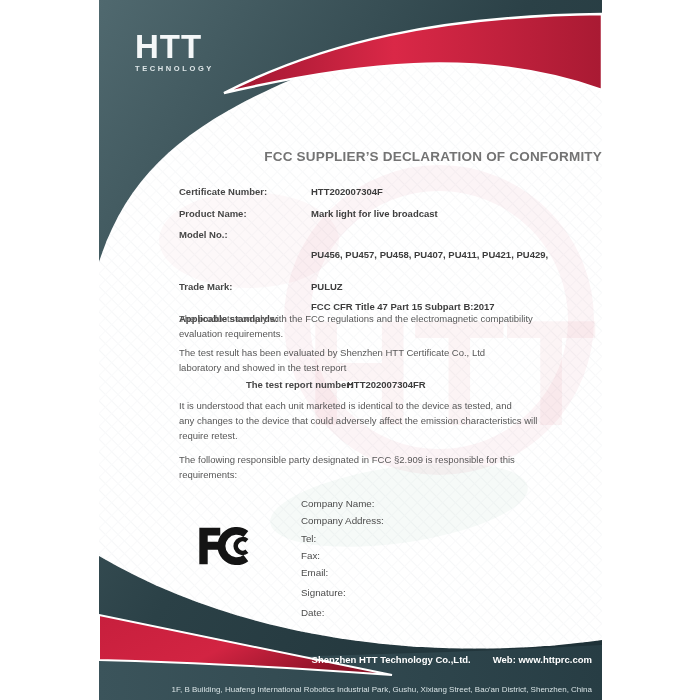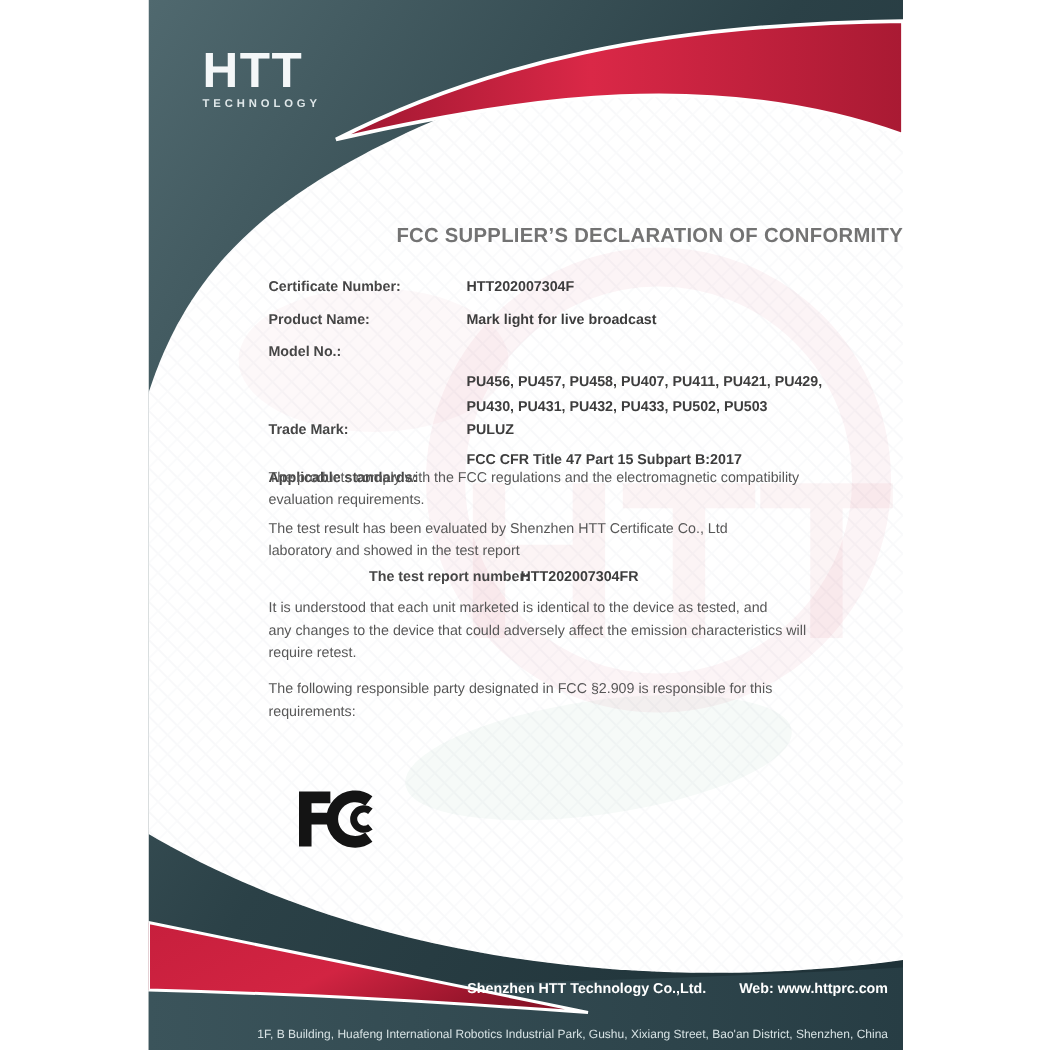--- a/index.html
+++ b/index.html
@@ -98,21 +98,20 @@
     <div class="abs cert-title">FCC SUPPLIER’S DECLARATION OF CONFORMITY</div>
 
     <div class="abs lbl col-label" style="top:186px">Certificate Number:</div>
     <div class="abs val col-value" style="top:186px">HTT202007304F</div>
 
     <div class="abs lbl col-label" style="top:208px">Product Name:</div>
     <div class="abs val col-value" style="top:208px">Mark light for live broadcast</div>
 
     <div class="abs lbl col-label" style="top:229px">Model No.:</div>
     <div class="abs val col-value" style="top:249px">PU456, PU457, PU458, PU407, PU411, PU421, PU429,</div>
-    <div class="abs val col-value" style="top:266px">PU430, PU431, PU432, PU433, PU502, PU503</div>
 
     <div class="abs lbl col-label" style="top:281px">Trade Mark:</div>
     <div class="abs val col-value" style="top:281px">PULUZ</div>
 
     <div class="abs lbl col-label" style="top:313px">Applicable standards:</div>
     <div class="abs val col-value" style="top:301px">FCC CFR Title 47 Part 15 Subpart B:2017</div>
 
     <div class="abs body-line col-label" style="top:313px">The products comply with the FCC regulations and the electromagnetic compatibility</div>
     <div class="abs body-line col-label" style="top:328px">evaluation requirements.</div>
 
@@ -130,20 +129,29 @@
     <div class="abs body-line col-label" style="top:469px">requirements:</div>
 
     <div class="abs fcc-box">
       <svg viewBox="0 0 130 100" width="68" height="55" aria-hidden="true">
         <path d="M14,16 h40 v15 h-24 v12 h21 v15 h-21 v28 h-16 z" fill="#141414"></path>
         <path d="M 103,28 A 29,29 0 1 0 103,74" fill="none" stroke="#141414" stroke-width="15"></path>
         <path d="M 105,41 A 13,13 0 1 0 105,61" fill="none" stroke="#141414" stroke-width="9"></path>
       </svg>
     </div>
 
+    <div class="abs contact-list">
+      <div class="contact-line">Company Name:</div>
+      <div class="contact-line">Company Address:</div>
+      <div class="contact-line">Tel:</div>
+      <div class="contact-line">Fax:</div>
+      <div class="contact-line">Email:</div>
+      <div class="contact-line gap">Signature:</div>
+      <div class="contact-line gap">Date:</div>
+    </div>
 
     <div class="abs f-line f1">
       <span>Shenzhen HTT Technology Co.,Ltd.</span><span class="sep-gap"></span><span>Web: www.httprc.com</span>
     </div>
     <div class="abs f-line f3">1F, B Building, Huafeng International Robotics Industrial Park, Gushu, Xixiang Street, Bao'an District, Shenzhen, China</div>
 
   </div>
 </div>
 
 </body></html>

